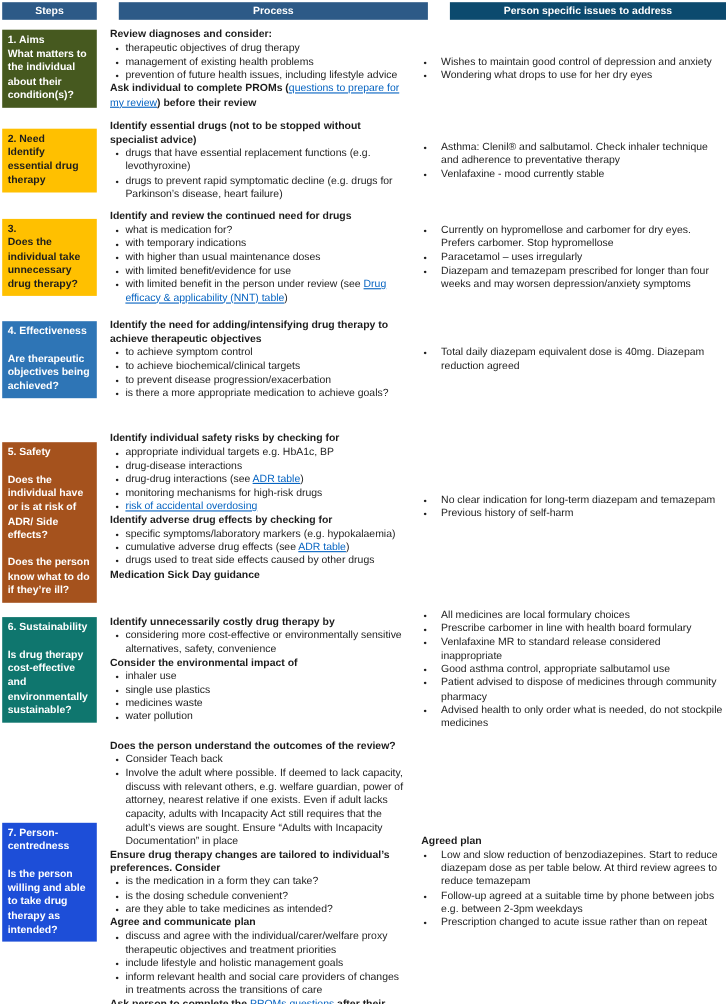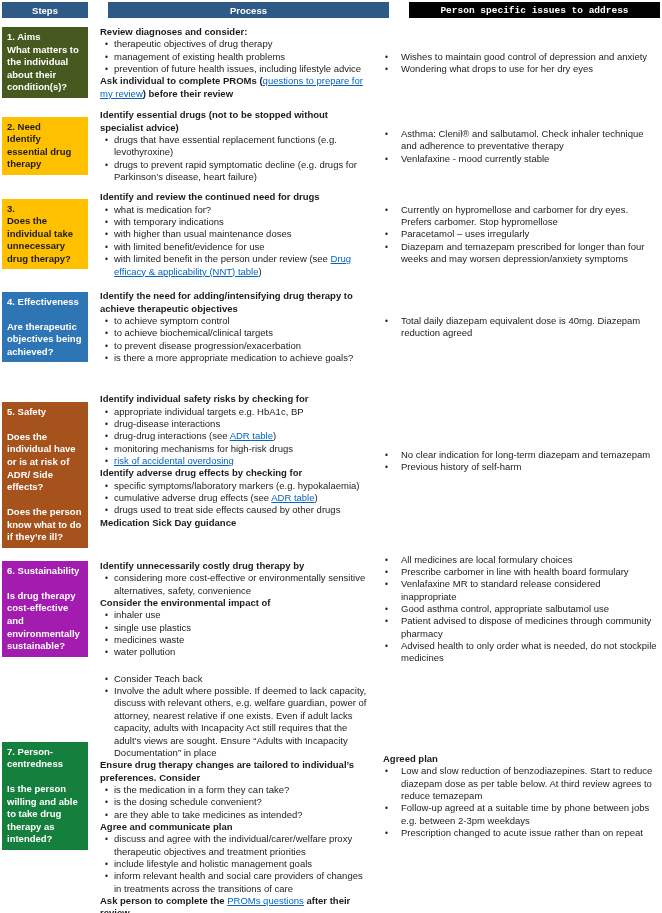--- a/index.html
+++ b/index.html
@@ -25,21 +25,21 @@
   a.lnk{color:#0563C1;text-decoration:underline;cursor:pointer;}
   .keybox{background:#FFFF00;box-sizing:border-box;padding:4px 8px 4px 9px;font-size:9.5px;line-height:1.35;min-height:60px;}
 </style>
 </head>
 <body>
 
 <div class="page">
   <div class="hdr">
     <div class="hcell c-steps" style="background: rgb(45, 90, 135);">Steps</div>
     <div class="hcell c-process" style="background: rgb(45, 90, 135);">Process</div>
-    <div class="hcell c-issues" style="background: #000000; font-family: Liberation Mono, monospace;">Person specific issues to address</div>
+    <div class="hcell c-issues" style="background: #0c4a6e;">Person specific issues to address</div>
   </div>
 
   <div id="rows" style="display: flex; flex-direction: column; gap: 3px;">
       <div class="row" style="min-height: 82px;">
         <div class="step" style="background: rgb(70, 89, 31); color: rgb(255, 255, 255);">
           <div class="sline">1. Aims</div>
           <div class="sline">What matters to the individual about their condition(s)?</div>
         </div>
         <div class="cell process">
           <div class="p"><span class="b">Review diagnoses and consider:</span></div>
@@ -220,21 +220,21 @@
             <span class="mk">•</span>
             <span class="tx"><span>No clear indication for long-term diazepam and temazepam</span></span>
           </div>
           <div class="li">
             <span class="mk">•</span>
             <span class="tx"><span>Previous history of self-harm</span></span>
           </div>
         </div>
       </div>
       <div class="row" style="min-height: 114px;">
-        <div class="step" style="background: #a21caf; color: rgb(255, 255, 255);">
+        <div class="step" style="background: #0f766e; color: rgb(255, 255, 255);">
           <div class="sline">6. Sustainability</div>
           <div class="sline">&nbsp;</div>
           <div class="sline">Is drug therapy cost-effective and environmentally sustainable?</div>
         </div>
         <div class="cell process">
           <div class="p"><span class="b">Identify unnecessarily costly drug therapy by</span></div>
           <div class="li">
             <span class="mk">•</span>
             <span class="tx"><span>considering more cost-effective or environmentally sensitive alternatives, safety, convenience</span></span>
           </div>
@@ -277,26 +277,27 @@
             <span class="mk">•</span>
             <span class="tx"><span>Patient advised to dispose of medicines through community pharmacy</span></span>
           </div>
           <div class="li">
             <span class="mk">•</span>
             <span class="tx"><span>Advised health to only order what is needed, do not stockpile medicines</span></span>
           </div>
         </div>
       </div>
       <div class="row" style="min-height: 232px;">
-        <div class="step" style="background: #15803d; color: rgb(255, 255, 255);">
+        <div class="step" style="background: #1d4ed8; color: rgb(255, 255, 255);">
           <div class="sline">7. Person-centredness</div>
           <div class="sline">&nbsp;</div>
           <div class="sline">Is the person willing and able to take drug therapy as intended?</div>
         </div>
         <div class="cell process">
+          <div class="p"><span class="b">Does the person understand the outcomes of the review?</span></div>
           <div class="li">
             <span class="mk">•</span>
             <span class="tx"><span>Consider Teach back</span></span>
           </div>
           <div class="li">
             <span class="mk">•</span>
             <span class="tx"><span>Involve the adult where possible. If deemed to lack capacity, discuss with relevant others, e.g. welfare guardian, power of attorney, nearest relative if one exists. Even if adult lacks capacity, adults with Incapacity Act still requires that the adult’s views are sought. Ensure “Adults with Incapacity Documentation” in place</span></span>
           </div>
           <div class="p"><span class="b">Ensure drug therapy changes are tailored to individual’s preferences. Consider</span></div>
           <div class="li">

